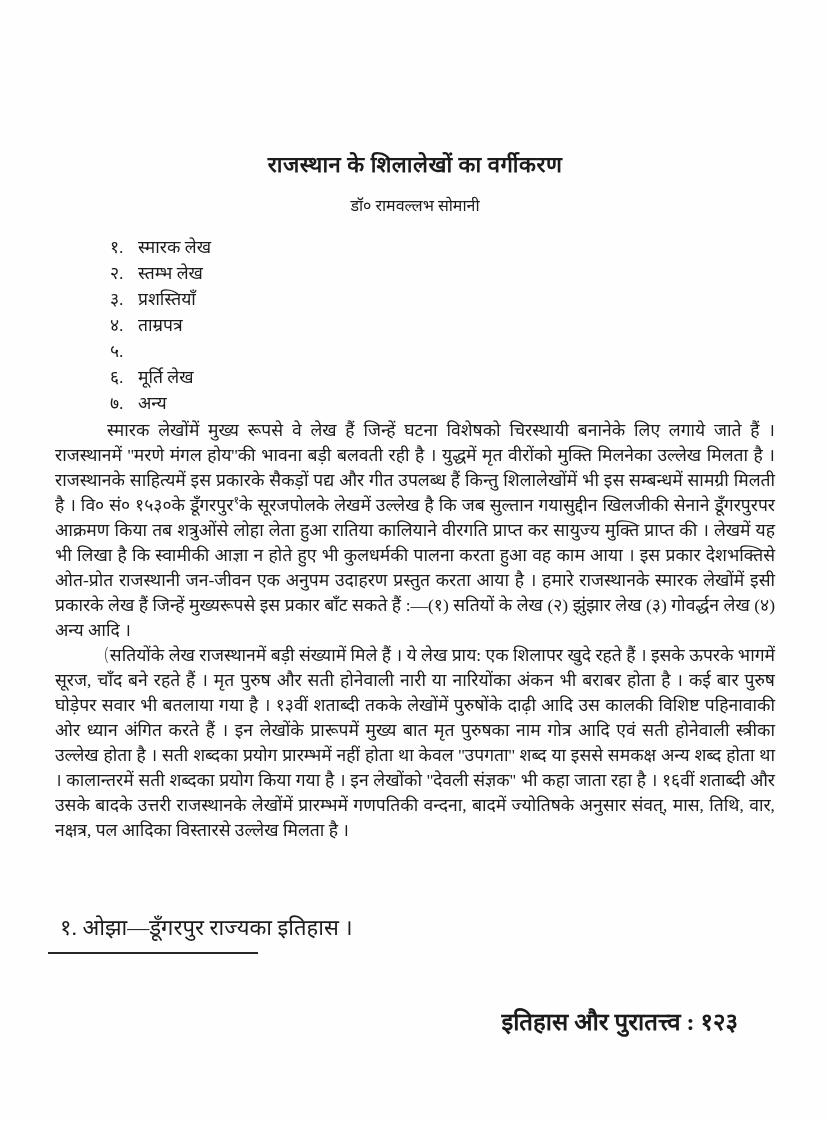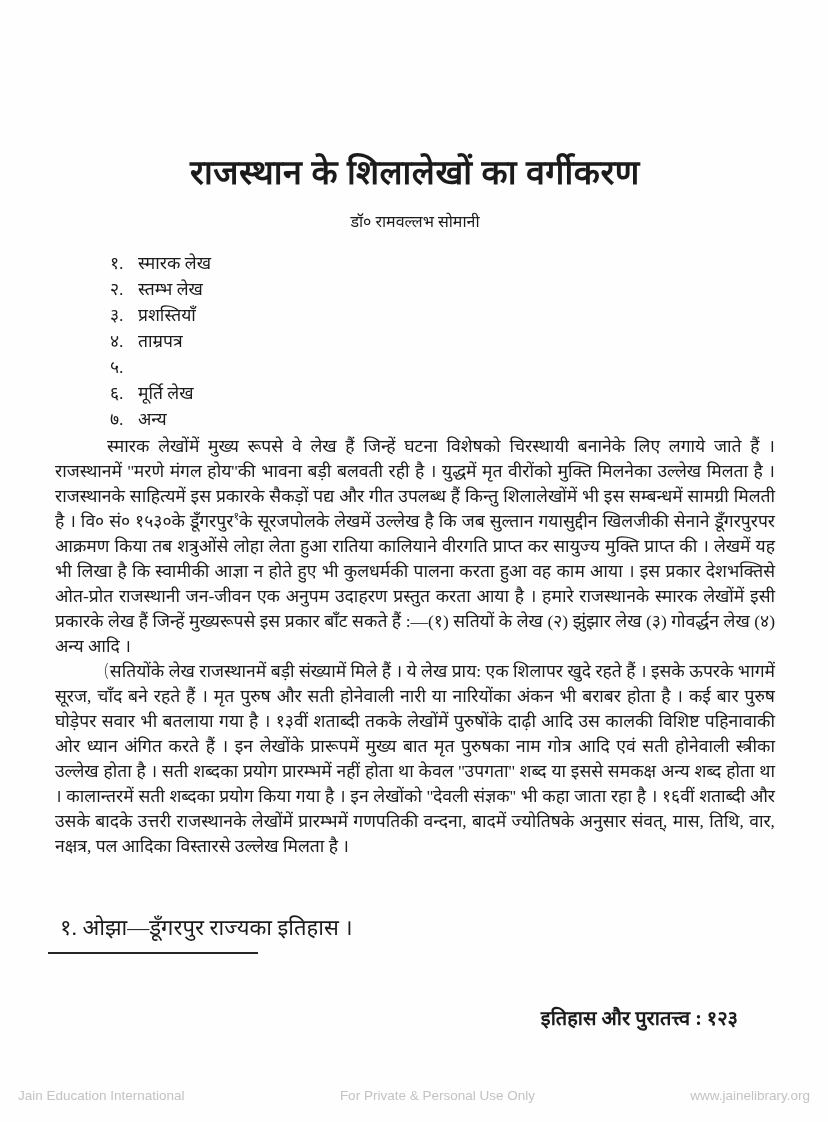--- a/index.html
+++ b/index.html
@@ -11,21 +11,21 @@
     overflow:hidden;
     font-family:"Liberation Serif","DejaVu Serif",serif;
     color:#1b1b1b;
   }
   .doc{
     position:absolute;
     left:55px; top:148px; width:720px;
   }
   .title{
     text-align:center;
-    font-size:34px;
+    font-size:22px;
     font-weight:bold;
     letter-spacing:0.5px;
     margin:0 0 16px 0;
   }
   .author{
     text-align:center;
     font-size:16px;
     margin:0 0 18px 0;
   }
   .body-text{
@@ -67,21 +67,21 @@
   }
   .footnote{
     position:absolute;
     left:60px; top:916px;
     font-size:22px;
     line-height:24px;
   }
   .journal-caption{
     position:absolute;
     right:90px; top:1004px;
-    font-size:20px;
+    font-size:24px;
     font-weight:600;
   }
   .scan-footer{
     position:absolute;
     left:0; right:0; top:1088px;
     display:flex;
     justify-content:space-between;
     padding:0 18px;
     box-sizing:border-box;
     font-family:"Liberation Sans","DejaVu Sans",sans-serif;
@@ -140,19 +140,14 @@
 
   <div class="footnote-rule"></div>
 
   <div class="footnote">
     <span>१.</span>
     <span>ओझा—डूँगरपुर राज्यका इतिहास ।</span>
   </div>
 
   <div class="journal-caption">इतिहास और पुरातत्त्व : १२३</div>
 
-  <div class="scan-footer">
-    <span>Jain Education International</span>
-    <span>For Private &amp; Personal Use Only</span>
-    <span>www.jainelibrary.org</span>
-  </div>
 
 </div>
 
 </body></html>

